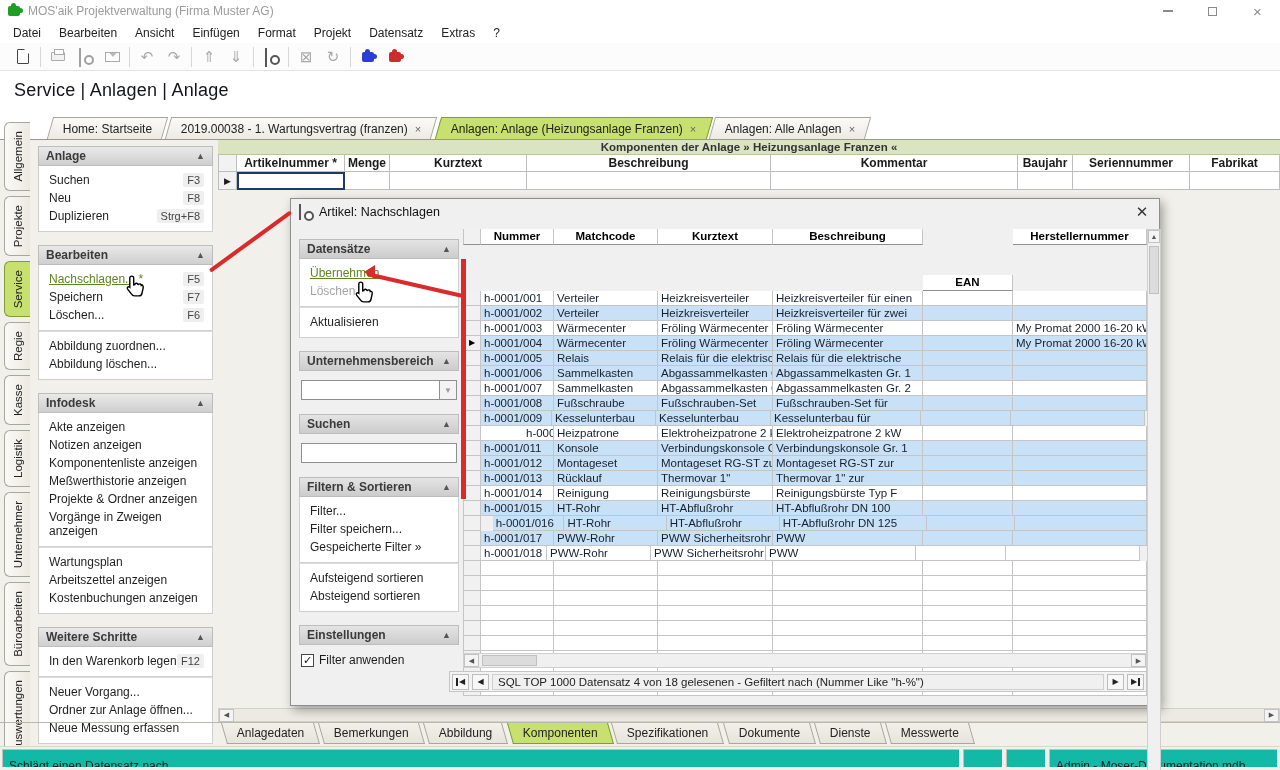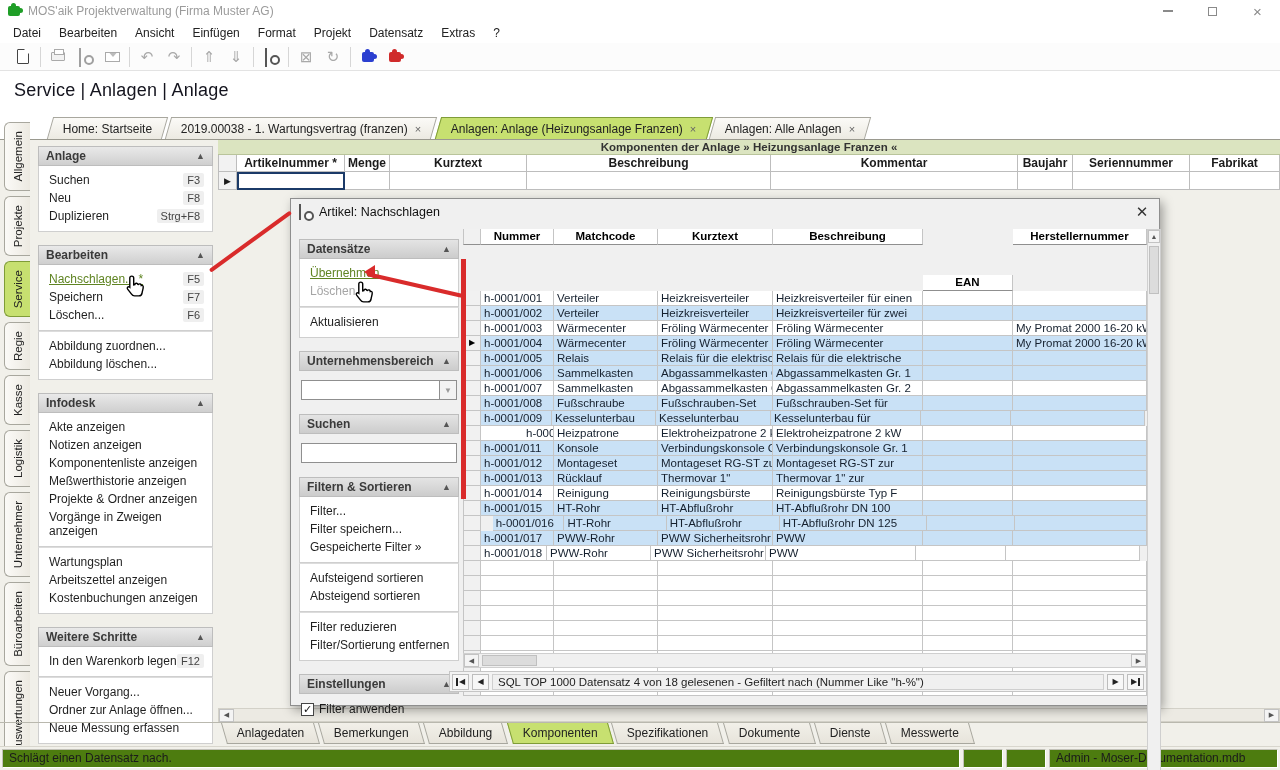--- a/index.html
+++ b/index.html
@@ -126,21 +126,21 @@
   #hscroll-main{left:218px;top:708px;width:1062px;height:14px;background:#eceae3;border:1px solid #d3d1c8;display:flex;justify-content:space-between;align-items:center}
   #bottom-tabs{left:224px;top:723px;height:21px;display:flex}
   .btab{height:21px;border:1px solid #a8a79e;border-top:none;background:linear-gradient(#f2f0e9,#e7e4db);
         transform:skewX(16deg);margin-right:4px;display:flex;align-items:center;padding:0 12px}
   .btab>span{transform:skewX(-16deg);white-space:nowrap;color:#222}
   .btab.active{background:#c7e070;border-color:#7f9c38}
   #btabline{left:0;top:722px;width:1280px;height:1px;background:#b9b8ae}
 
   
   #statusbar{left:0;top:746px;width:1280px;height:24px;background:#f1f0ea;border-top:1px solid #d8d6cd;display:flex;align-items:center;padding:0 2px;gap:3px}
-  .scell{height:19px;border:1px solid;border-color:#c2c1b8 #ffffff #ffffff #c2c1b8;background:#4d7c0f;line-height:17px;padding:0 6px;overflow:hidden;white-space:nowrap}
+  .scell{height:19px;border:1px solid;border-color:#c2c1b8 #ffffff #ffffff #c2c1b8;background:#14b8a6;line-height:17px;padding:8px 6px;overflow:hidden;white-space:nowrap}
 
   
   .ann{z-index:40;background:#d92b2b}
   .ann-line{height:4px;border-radius:2px;transform-origin:0 50%}
   #ann-arrowhead{z-index:41;width:0;height:0;border:7px solid transparent;border-right:11px solid #d92b2b;background:none}
   .hand{z-index:60;width:26px;height:26px}
 </style>
 </head>
 <body>
 
@@ -513,28 +513,20 @@
           </div>
         </div>
         <div class="pbox">
           <div class="pitem">
             <span class="lbl">Aufsteigend sortieren</span>
           </div>
           <div class="pitem">
             <span class="lbl">Absteigend sortieren</span>
           </div>
         </div>
-        <div class="pbox">
-          <div class="pitem">
-            <span class="lbl">Filter reduzieren</span>
-          </div>
-          <div class="pitem">
-            <span class="lbl">Filter/Sortierung entfernen</span>
-          </div>
-        </div>
       </div>
       <div class="panel">
         <div class="panel-h">
           <span>Einstellungen</span>
           <span class="car">▲</span>
         </div>
         <div class="chk-row">
           <div class="chk">✓</div>
           <span>Filter anwenden</span>
         </div>

